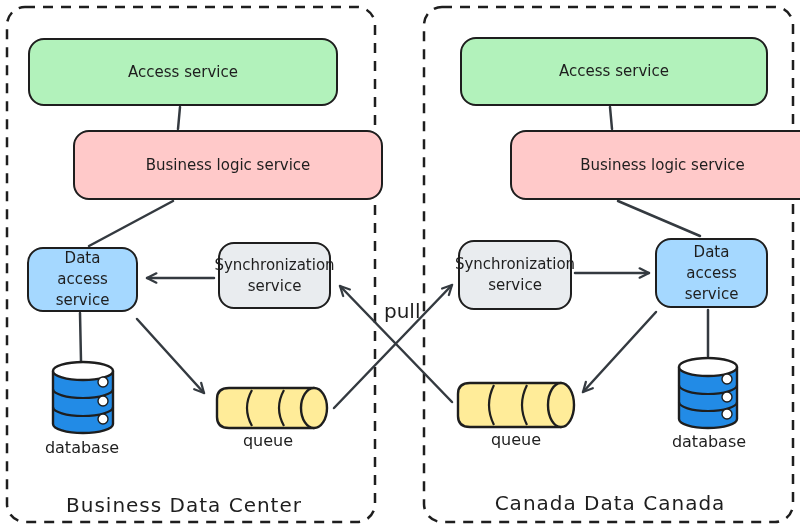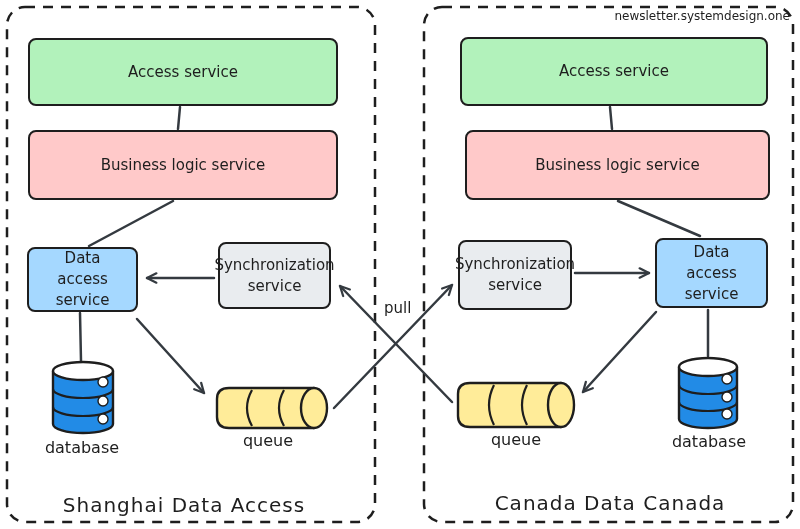--- a/index.html
+++ b/index.html
@@ -7,37 +7,37 @@
     --yellow:#ffec99; --db_blue:#228be6; --stroke:#1e1e1e; --edge:#343a40; --text:#1e1e1e;
   }
   html,body{margin:0;padding:0;background:#fff;}
   .canvas{
     position:relative; width:800px; height:529px; background:#ffffff;
     font-family:"DejaVu Sans", sans-serif; color:var(--text); overflow:hidden;
   }
   .wires{position:absolute; left:0; top:0; width:800px; height:529px;}
   .box{
     position:absolute; box-sizing:border-box;
-    border:2.3px solid var(--stroke); border-radius:8px;
+    border:2.3px solid var(--stroke); border-radius:16px;
     display:flex; align-items:center; justify-content:center;
     text-align:center; font-size:15px; line-height:1.4; padding:4px 10px;
   }
   .bg-green{background:var(--green);}
-  .bg-pink{background:var(--pink);}
+  .bg-pink{background:var(--pink);margin-left:45px;}
   .bg-blue{background:var(--blue);}
   .bg-gray{background:var(--gray);justify-content:center;}
   .small-label{
     position:absolute; transform:translateX(-50%);
     font-size:16px; white-space:nowrap;
   }
   .dc-title{
     position:absolute; transform:translateX(-50%);
     font-size:20px; letter-spacing:1px; white-space:nowrap;
   }
-  .pull-label{position:absolute; font-size:15px;text-align:right;}
+  .pull-label{position:absolute; font-size:20px;text-align:right;}
   .watermark{position:absolute; right:10px; top:9px; font-size:12px;}
 </style>
 </head>
 <body>
 
 <div class="canvas">
 
   <svg class="wires" viewBox="0 0 800 529">
     <defs>
       <marker id="arrow" viewBox="0 0 16 16" refX="13" refY="8" markerWidth="15" markerHeight="15" markerUnits="userSpaceOnUse" orient="auto">
@@ -93,21 +93,20 @@
       <path d="M679 367 L679 419 A29 9 0 0 0 737 419 L737 367 Z" style="fill:var(--db_blue);stroke:var(--stroke);stroke-width:2.4;stroke-linejoin:round"></path>
       <path d="M679 385 A29 9 0 0 0 737 385" style="fill:none;stroke:var(--stroke);stroke-width:2.2"></path>
       <path d="M679 402 A29 9 0 0 0 737 402" style="fill:none;stroke:var(--stroke);stroke-width:2.2"></path>
       <ellipse cx="708" cy="367" rx="29" ry="9" style="fill:#ffffff;stroke:var(--stroke);stroke-width:2.4"></ellipse>
       <circle cx="727" cy="379" r="5" style="fill:#ffffff;stroke:var(--stroke);stroke-width:1.4"></circle>
       <circle cx="727" cy="397" r="5" style="fill:#ffffff;stroke:var(--stroke);stroke-width:1.4"></circle>
       <circle cx="727" cy="414" r="5" style="fill:#ffffff;stroke:var(--stroke);stroke-width:1.4"></circle>
     </g>
   </svg>
 
-  <div class="watermark">newsletter.systemdesign.one</div>
 
   <div class="box bg-green" style="left:28px;top:38px;width:310px;height:68px">
     <span>Access service</span>
   </div>
   <div class="box bg-pink" style="left:28px;top:130px;width:310px;height:70px">
     <span>Business logic service</span>
   </div>
   <div class="box bg-blue" style="left:27px;top:247px;width:111px;height:65px">
     <span>Data access service</span>
   </div>
@@ -128,16 +127,16 @@
     <span>Data access service</span>
   </div>
 
   <div class="small-label" style="left:82px;top:438px">database</div>
   <div class="small-label" style="left:268px;top:431px">queue</div>
   <div class="small-label" style="left:516px;top:430px">queue</div>
   <div class="small-label" style="left:709px;top:432px">database</div>
 
   <div class="pull-label" style="left:384px;top:299px">pull</div>
 
-  <div class="dc-title" style="left:184px;top:493px">Shanghai Data Access</div>
+  <div class="dc-title" style="left:184px;top:493px">Business Data Center</div>
   <div class="dc-title" style="left:610px;top:491px">Canada Data Canada</div>
 
 </div>
 
 </body></html>

